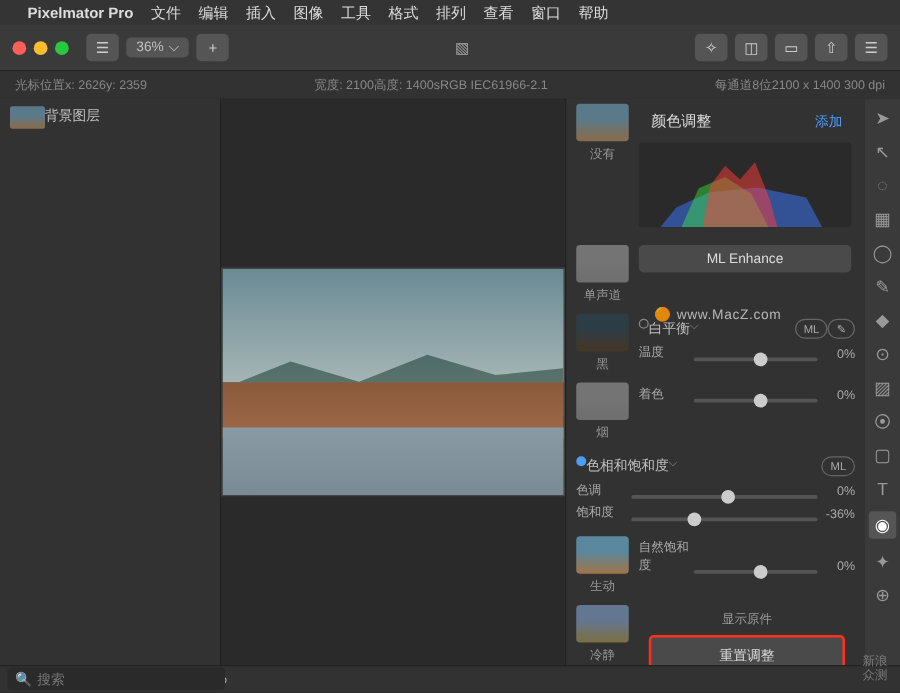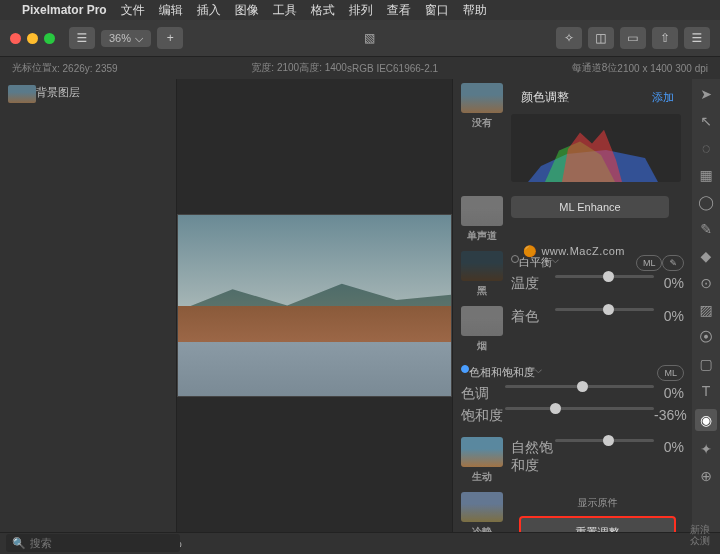--- a/index.html
+++ b/index.html
@@ -25,41 +25,41 @@
 .canvas-img { width:275px; height:183px; position:relative; overflow:hidden; border:1px solid #444; }
 .sky{position:absolute;inset:0;height:50%;background:linear-gradient(#6a8a95,#a5b5b5)}
 .mtn{position:absolute;top:35%;left:0;right:0;height:30%;background:linear-gradient(#4a6a6a,#6a7a6a);clip-path:polygon(0 60%,20% 20%,40% 50%,60% 10%,80% 40%,100% 30%,100% 100%,0 100%)}
 .trees{position:absolute;top:50%;left:0;right:0;height:25%;background:linear-gradient(#8a5a3a,#a06a4a)}
 .water{position:absolute;bottom:0;left:0;right:0;height:30%;background:linear-gradient(#8a9aa5,#7a8a95)}
 .sidebar-right { width:240px; background:#323232; border-left:1px solid #222; overflow-y:hidden; }
 .panel-hdr { display:flex; align-items:center; padding:6px 10px; gap:8px; }
 .panel-title { flex:1; color:#ddd; font-size:12px; }
 .add-link { color:#4a9eff; font-size:11px; }
 .preset-row { display:flex; align-items:flex-start; gap:8px; padding:4px 8px; }
-.preset-col { width:42px; text-align:center;font-weight:bold; }
+.preset-col { width:42px; text-align:center; }
 .preset-thumb { width:42px; height:30px; border-radius:3px; margin-bottom:3px; background:linear-gradient(#5a7a8a 40%,#8a6a4a); }
 .preset-thumb.bw { filter:grayscale(1); }
 .preset-thumb.dark{filter:brightness(0.5)}
 .preset-thumb.vib{filter:saturate(1.6)}
 .preset-thumb.live{filter:saturate(1.3) brightness(1.1)}
 .preset-thumb.cool{filter:hue-rotate(20deg)}
 .preset-label { font-size:10px; color:#999; }
 .preset-content { flex:1; }
 .histogram { width:170px; height:68px; background:#2a2a2a; border-radius:3px; margin:2px 0 6px; position:relative; overflow:hidden; }
 .h-r{position:absolute;bottom:0;left:30%;width:60px;height:55px;background:rgba(255,60,60,.5);clip-path:polygon(0 100%,10% 40%,30% 10%,50% 30%,70% 5%,90% 60%,100% 100%)}
 .h-g{position:absolute;bottom:0;left:20%;width:70px;height:45px;background:rgba(60,255,60,.4);clip-path:polygon(0 100%,20% 30%,50% 10%,80% 40%,100% 100%)}
 .h-b{position:absolute;bottom:0;left:10%;width:130px;height:40px;background:rgba(60,120,255,.5);clip-path:polygon(0 100%,10% 60%,30% 30%,60% 20%,90% 40%,100% 100%)}
-.ml-btn { width:158px; height:22px; background:#4a4a4a; border-radius:4px; display:flex; align-items:center; justify-content:center; font-size:11px; color:#ddd; margin-bottom:4px; }
+.ml-btn { width:170px; height:22px; background:#4a4a4a; border-radius:4px; display:flex; align-items:center; justify-content:center; font-size:11px; color:#ddd; margin-bottom:4px; }
 .adj-section { padding:2px 0; }
 .adj-hdr { display:flex; gap:0; padding:2px 0; font-size:11px; }
 .adj-dot{width:8px;height:8px;border-radius:50%;border:1.5px solid #888}
 .adj-dot.on{background:#4a9eff;border-color:#4a9eff}
 .adj-chev{font-size:9px;color:#888}
 .pill { height:16px; padding:0 6px; border:1px solid #666; border-radius:8px; font-size:9px; color:#aaa; display:flex; align-items:center; }
-.slider-row { display:flex; align-items:flex-start; gap:0; padding:2px 0; font-size:14px; }
+.slider-row { display:flex; align-items:flex-end; gap:0; padding:2px 0; font-size:10px; }
 .slider-label{width:44px;color:#aaa}
 .slider-track{flex:1;height:3px;background:#555;border-radius:2px;position:relative}
 .slider-thumb{position:absolute;top:-4px;width:11px;height:11px;background:#ccc;border-radius:50%}
 .slider-val{width:30px;text-align:right;color:#aaa}
 .show-orig{text-align:center;padding:4px;font-size:10px;color:#999}
 .reset-btn{height:32px;background:#4a4a4a;border:2px solid #ff3020;border-radius:4px;display:flex;align-items:center;justify-content:center;font-size:11px;color:#ddd;margin:2px 8px}
 .toolstrip { width:28px; background:#3a3a3a; display:flex; flex-direction:column; align-items:center; padding:6px 0; gap:9px; }
 .tool{width:18px;height:18px;color:#999;display:flex;align-items:center;justify-content:center;font-size:14px}
 .tool.active{color:#fff;background:#555;border-radius:3px;width:22px;height:22px}
 .footer { height:22px; background:#323232; border-top:1px solid #222; display:flex; align-items:center; padding:0 8px; gap:8px; font-size:10px; }

